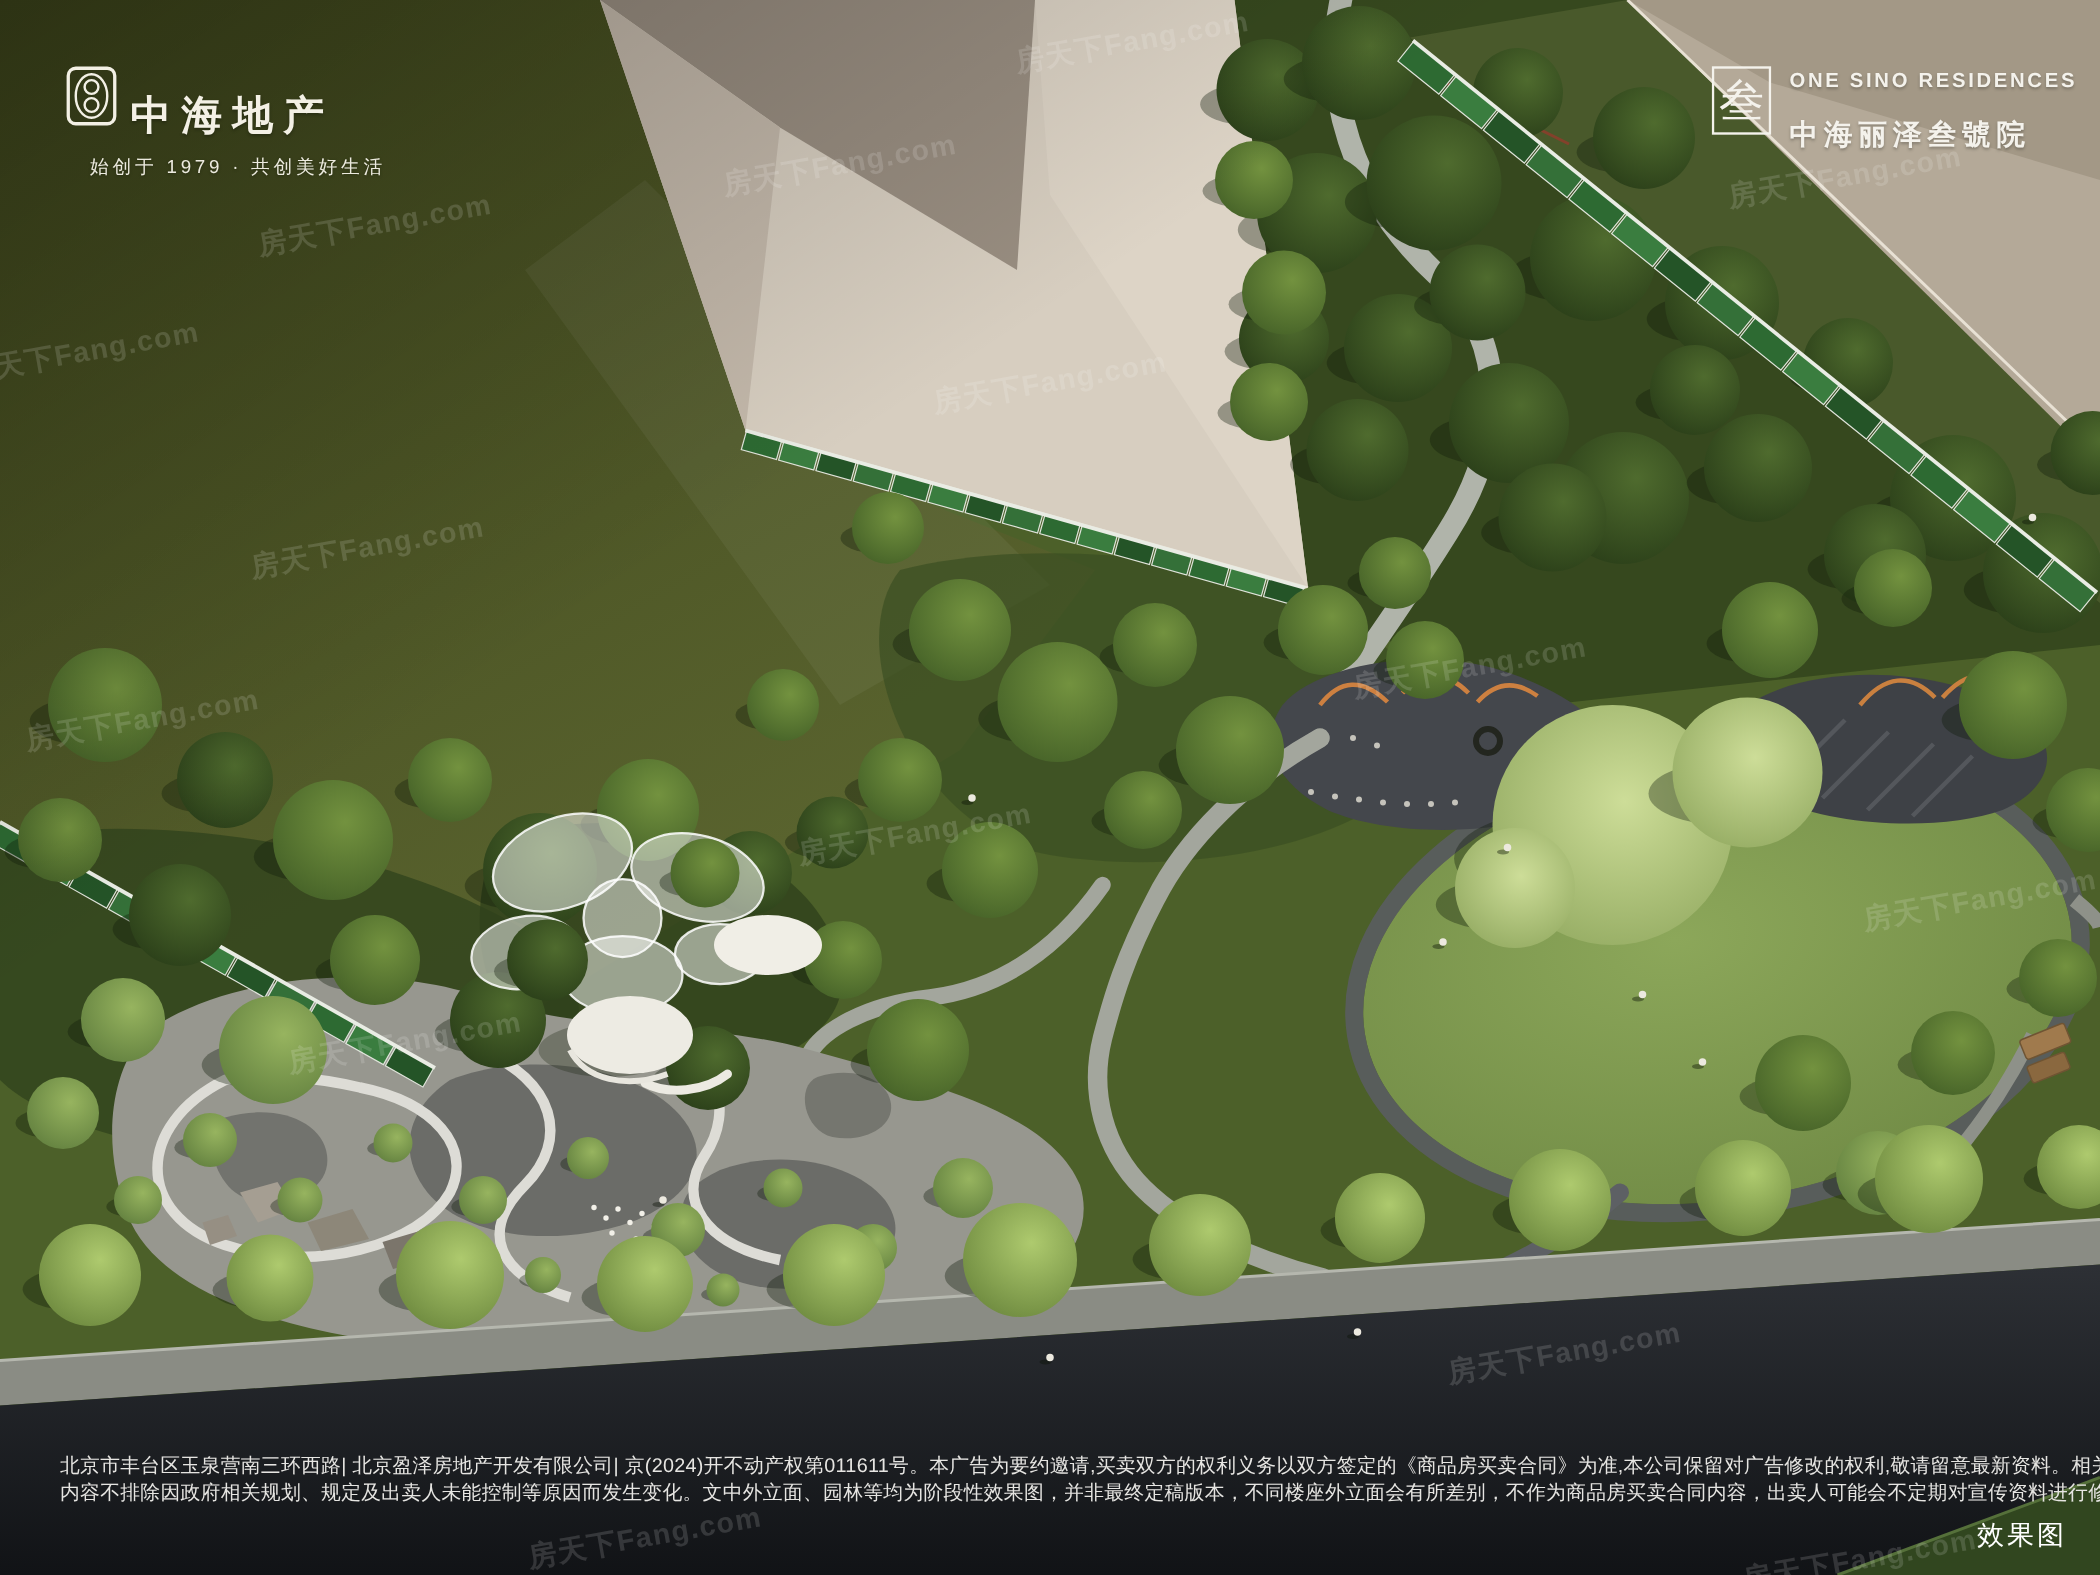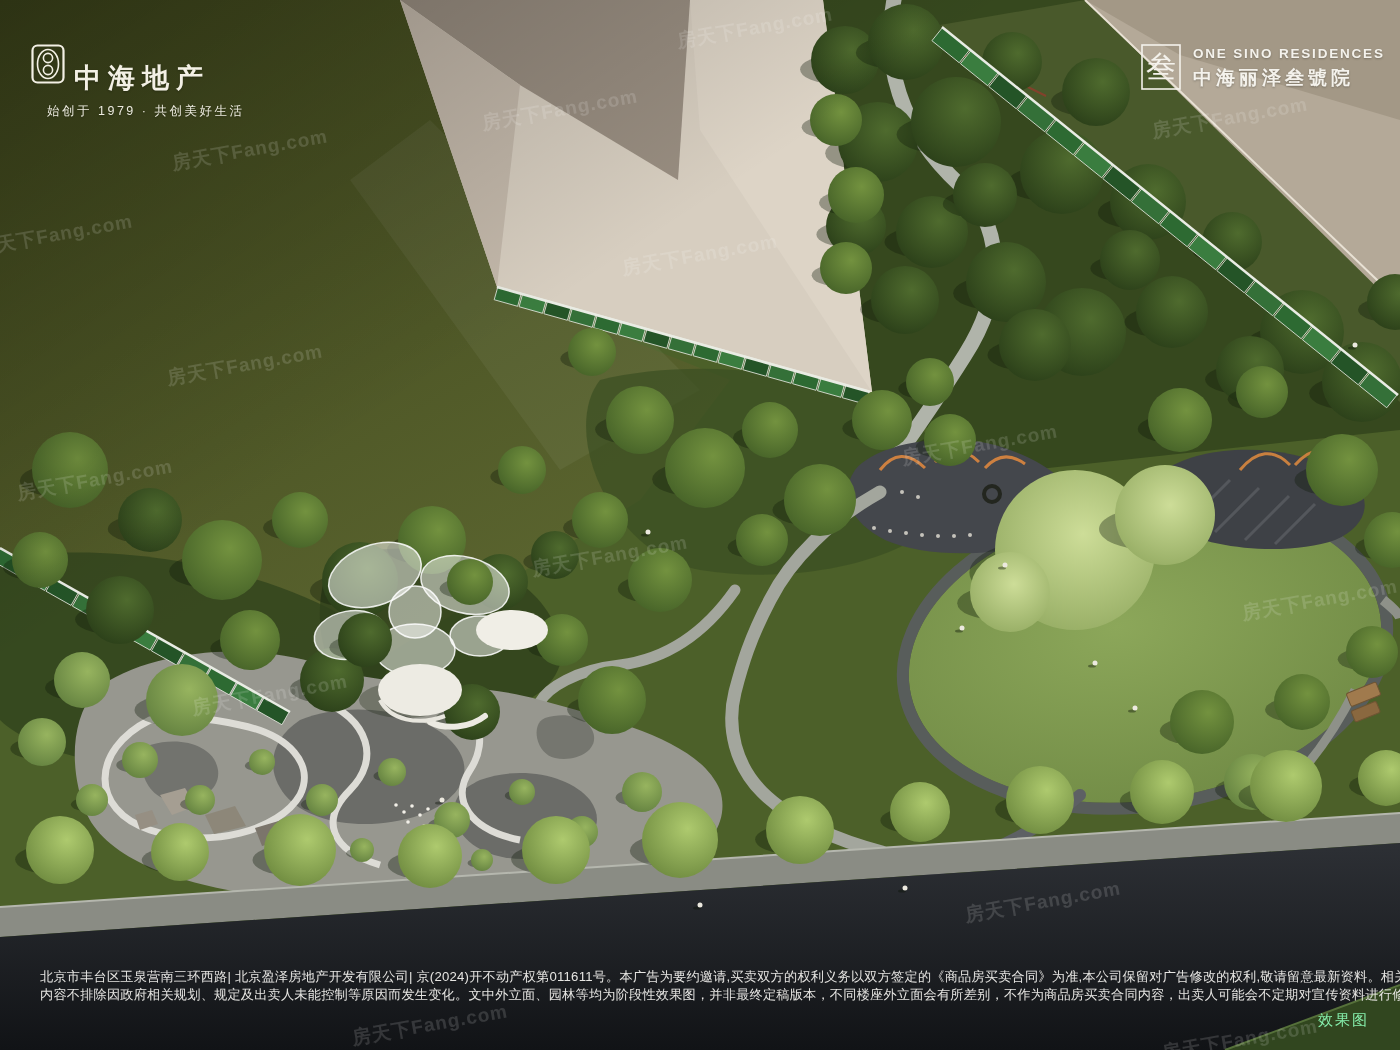--- a/index.html
+++ b/index.html
@@ -7,40 +7,40 @@
          font-family:"Liberation Sans",sans-serif;background:#4c6029;}
   .stage svg.scene{position:absolute;left:0;top:0;width:1400px;height:1050px;display:block;}
 
   
   .wm-layer{position:absolute;inset:0;pointer-events:none;}
   .wm{position:absolute;color:#ffffff;opacity:.14;font-size:19px;letter-spacing:1px;
       white-space:nowrap;transform:translate(-50%,-50%) rotate(-10deg);
       font-family:"Liberation Sans",sans-serif;font-weight:700;}
 
   
-  .dev-logo{position:absolute;left:31px;top:44px;color:#f3f0e5;}
+  .dev-logo{position:absolute;left:44px;top:44px;color:#f3f0e5;}
   .dev-row{display:flex;align-items:flex-start;gap:9px;}
   .dev-name{font-family:"DejaVu Serif","Liberation Serif",serif;font-size:27px;font-weight:700;
             letter-spacing:7px;line-height:1;margin-top:20px;text-shadow:0 1px 2px rgba(20,25,10,.4);}
   .dev-tagline{margin-top:12px;margin-left:16px;font-size:12.5px;letter-spacing:2.5px;color:#eceadf;
                text-shadow:0 1px 2px rgba(20,25,10,.4);}
 
   
   .proj-logo{position:absolute;left:1141px;top:44px;display:flex;gap:12px;color:#f4f2ec;}
-  .proj-col{display:flex;flex-direction:column;gap:4px;margin-top:2px;}
+  .proj-col{display:flex;flex-direction:column;gap:16px;margin-top:2px;}
   .proj-en{font-size:13.5px;font-weight:700;letter-spacing:1.8px;text-shadow:0 1px 2px rgba(40,40,35,.35);}
   .proj-cn{font-size:19px;letter-spacing:4px;font-family:"DejaVu Serif","Liberation Serif",serif;
            text-shadow:0 1px 2px rgba(40,40,35,.35);font-weight:bold;}
 
   
   .disclaimer{position:absolute;left:40px;top:968px;width:1332px;color:#e6e5e2;
               font-size:13.2px;line-height:17.8px;letter-spacing:.2px;}
   .disclaimer div{white-space:nowrap;}
 
-  .render-label{position:absolute;left:1318px;top:1011px;color:#86efac;font-size:15px;letter-spacing:2px;}
+  .render-label{position:absolute;left:1318px;top:1011px;color:#ffffff;font-size:18px;letter-spacing:2px;}
 </style>
 </head>
 <body>
 
 <div class="stage">
 
 <svg class="scene" viewBox="0 0 1400 1050">
   <defs>
     <linearGradient id="fieldGrad" x1="0" y1="0" x2="0.55" y2="1">
       <stop offset="0" stop-color="#40481c"></stop>

